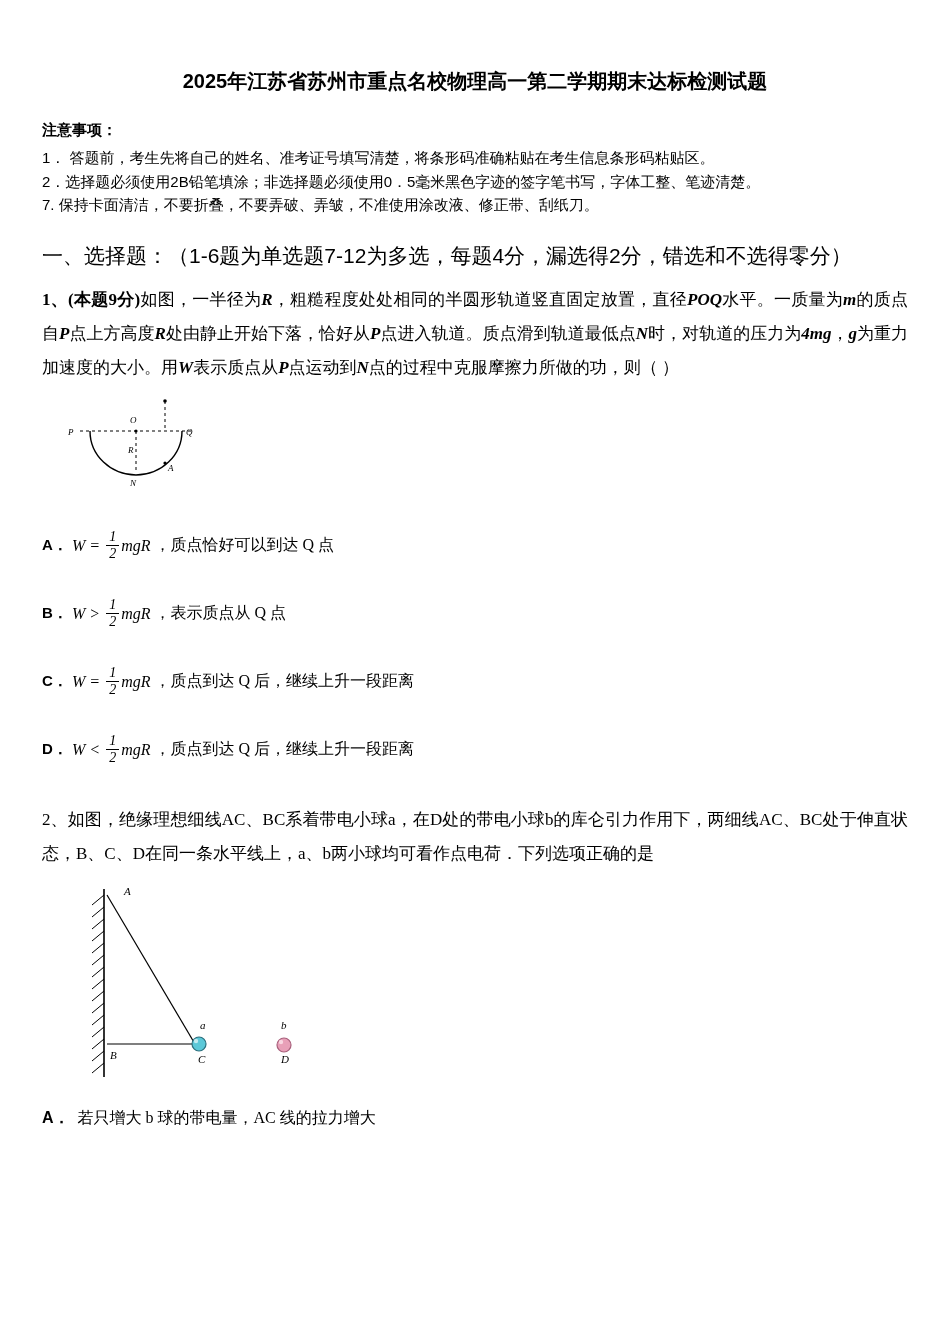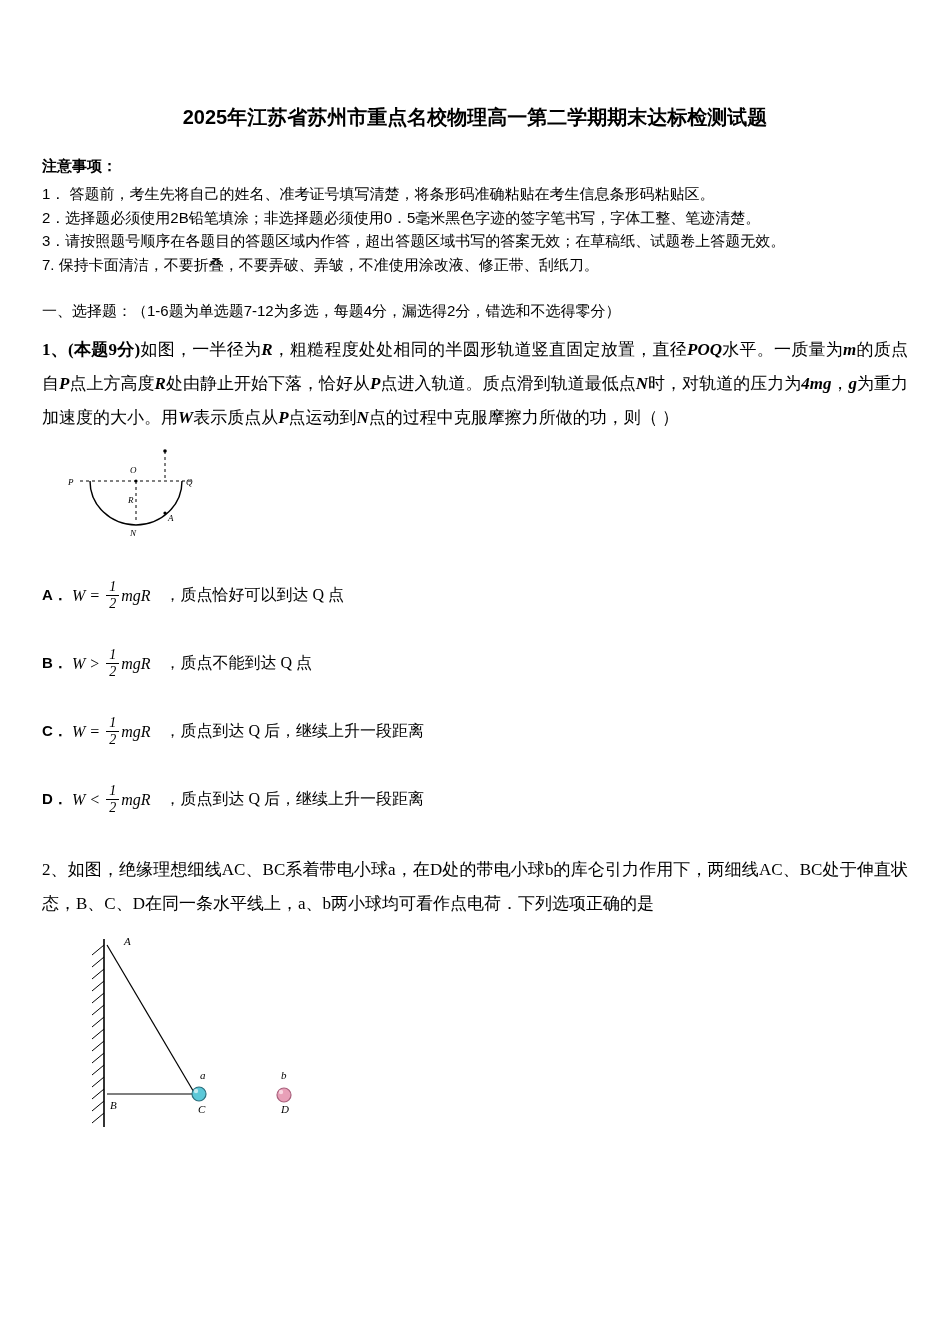--- a/index.html
+++ b/index.html
@@ -10,21 +10,21 @@
   body {
     width: 950px;
     min-height: 1344px;
     font-family: "Liberation Serif", serif;
     color: #000000;
   }
   .page {
     width: 950px;
     min-height: 1344px;
     box-sizing: border-box;
-    padding: 104px 42px 30px 42px;
+    padding: 68px 42px 30px 42px;
     position: relative;
   }
   .doc-title {
     font-family: "Liberation Sans", sans-serif;
     font-weight: bold;
     font-size: 20px;
     text-align: center;
     letter-spacing: 0px;
     margin: 0 0 26px 0;
   }
@@ -35,21 +35,21 @@
     margin: 0 0 6px 0;
   }
   .notice-line {
     font-family: "Liberation Sans", sans-serif;
     font-size: 15px;
     line-height: 1.58;
     margin: 0;
   }
   .section-head {
     font-family: "Liberation Sans", sans-serif;
-    font-size: 15px;
+    font-size: 21px;
     margin: 22px 0 10px 0;
     line-height: 1.6;
   }
   .qtext {
     font-size: 17px;
     line-height: 2.0;
     margin: 0;
     text-align: justify;
   }
   .qtext b, .bold { font-weight: bold; }
@@ -84,21 +84,21 @@
     display: inline-flex;
     flex-direction: column;
     align-items: center;
     vertical-align: middle;
     margin: 0 2px;
     font-size: 14px;
     line-height: 1.15;
   }
   .frac .num { padding: 0 3px; }
   .frac .den { padding: 0 3px; border-top: 1px solid #000; }
-  .choice-text { margin-left: 12px; font-family: Liberation Serif, serif; }
+  .choice-text { margin-left: 2px; font-family: Liberation Serif, serif; }
   .choice-simple {
     font-size: 16px;
     margin: 0 0 16px 0;
     line-height: 1.6;
   }
   .choice-simple .lab {
     font-weight: bold;
     font-family: "Liberation Sans", sans-serif;
     margin-right: 8px;
   }
@@ -109,21 +109,20 @@
 <body>
 
 <div class="page">
 
   <h1 class="doc-title">2025年江苏省苏州市重点名校物理高一第二学期期末达标检测试题</h1>
 
   <div>
     <div class="notice-head">注意事项：</div>
     <p class="notice-line">1． 答题前，考生先将自己的姓名、准考证号填写清楚，将条形码准确粘贴在考生信息条形码粘贴区。</p>
     <p class="notice-line">2．选择题必须使用2B铅笔填涂；非选择题必须使用0．5毫米黑色字迹的签字笔书写，字体工整、笔迹清楚。</p>
-    <p class="notice-line">3．请按照题号顺序在各题目的答题区域内作答，超出答题区域书写的答案无效；在草稿纸、试题卷上答题无效。</p>
     <p class="notice-line">7. 保持卡面清洁，不要折叠，不要弄破、弄皱，不准使用涂改液、修正带、刮纸刀。</p>
   </div>
 
   <div class="section-head">一、选择题：（1-6题为单选题7-12为多选，每题4分，漏选得2分，错选和不选得零分）</div>
 
   <div>
     <p class="qtext"><b>1、</b><b>(本题9分)</b><span>如图，一半径为</span><span class="ital">R</span><span>，粗糙程度处处相同的半圆形轨道竖直固定放置，直径</span><span class="ital">POQ</span><span>水平。一质量为</span><span class="ital">m</span><span>的质点</span><span>自</span><span class="ital">P</span><span>点上方高度</span><span class="ital">R</span><span>处由静止开始下落，恰好从</span><span class="ital">P</span><span>点进入轨道。质点滑到轨道最低点</span><span class="ital">N</span><span>时，对轨道的压力为</span><span class="ital">4mg</span><span>，</span><span class="ital">g</span><span>为</span><span>重力加速度的大小。用</span><span class="ital">W</span><span>表示质点从</span><span class="ital">P</span><span>点运动到</span><span class="ital">N</span><span>点的过程中克服摩擦力所做的功，则（     ）</span></p>
 
     <div class="fig-wrap">
       <svg width="200" height="110" viewBox="0 0 200 110">
@@ -166,21 +165,21 @@
       <span class="choice-label">B．</span>
       <span class="formula">
         <span>W</span>
         <span style="margin:0 4px">&gt;</span>
         <span class="frac">
           <span class="num">1</span>
           <span class="den">2</span>
         </span>
         <span>mgR</span>
       </span>
-      <span class="choice-text">，质点不能到达 Q 点</span>
+      <span class="choice-text">，表示质点从 Q 点</span>
     </div>
 
     <div class="choice">
       <span class="choice-label">C．</span>
       <span class="formula">
         <span>W</span>
         <span style="margin:0 4px">=</span>
         <span class="frac">
           <span class="num">1</span>
           <span class="den">2</span>
@@ -242,15 +241,16 @@
 
         <text x="62" y="14" font-family="Liberation Serif, serif" font-style="italic" font-size="11">A</text>
         <text x="48" y="178" font-family="Liberation Serif, serif" font-style="italic" font-size="11">B</text>
         <text x="136" y="182" font-family="Liberation Serif, serif" font-style="italic" font-size="11">C</text>
         <text x="138" y="148" font-family="Liberation Serif, serif" font-style="italic" font-size="11">a</text>
         <text x="219" y="148" font-family="Liberation Serif, serif" font-style="italic" font-size="11">b</text>
         <text x="219" y="182" font-family="Liberation Serif, serif" font-style="italic" font-size="11">D</text>
       </svg>
     </div>
 
+    <p class="choice-simple"><span class="lab">A．</span><span>若只增大 b 球的带电量，AC 线的拉力增大</span></p>
   </div>
 
 </div>
 
 </body></html>

